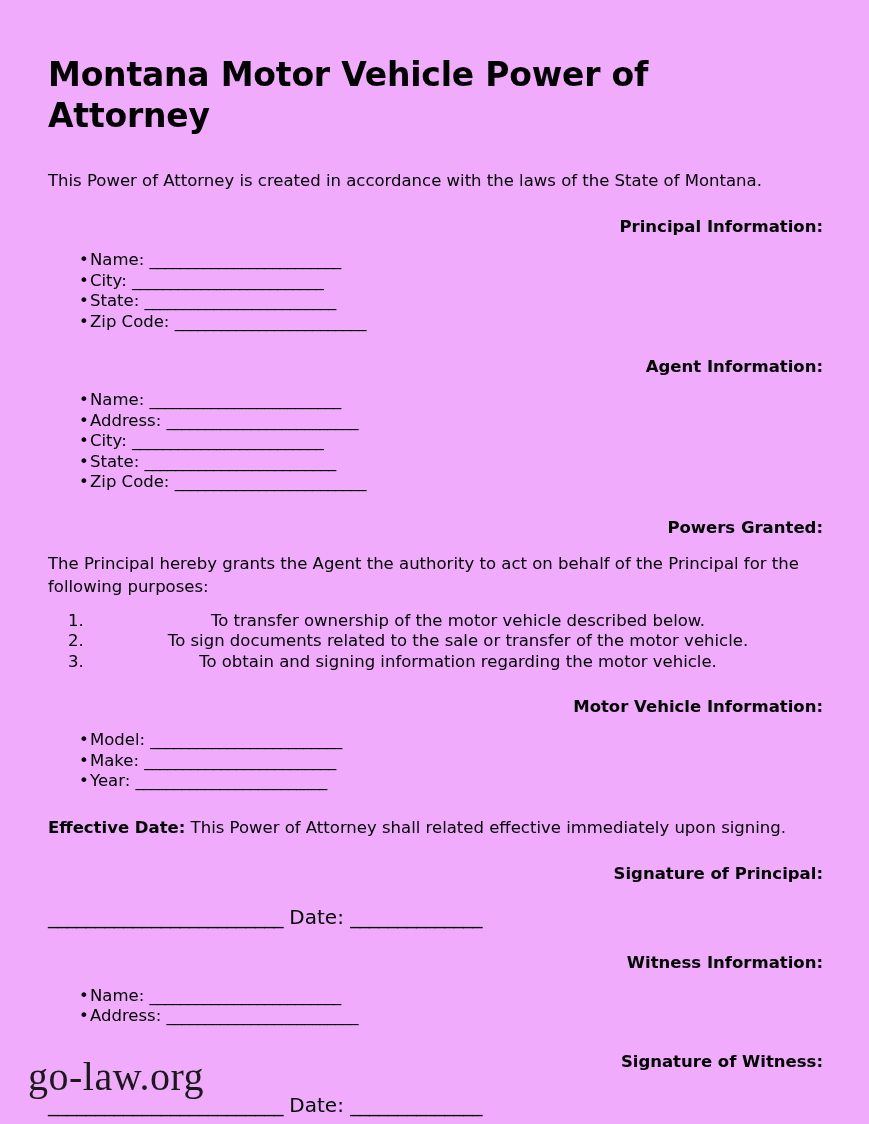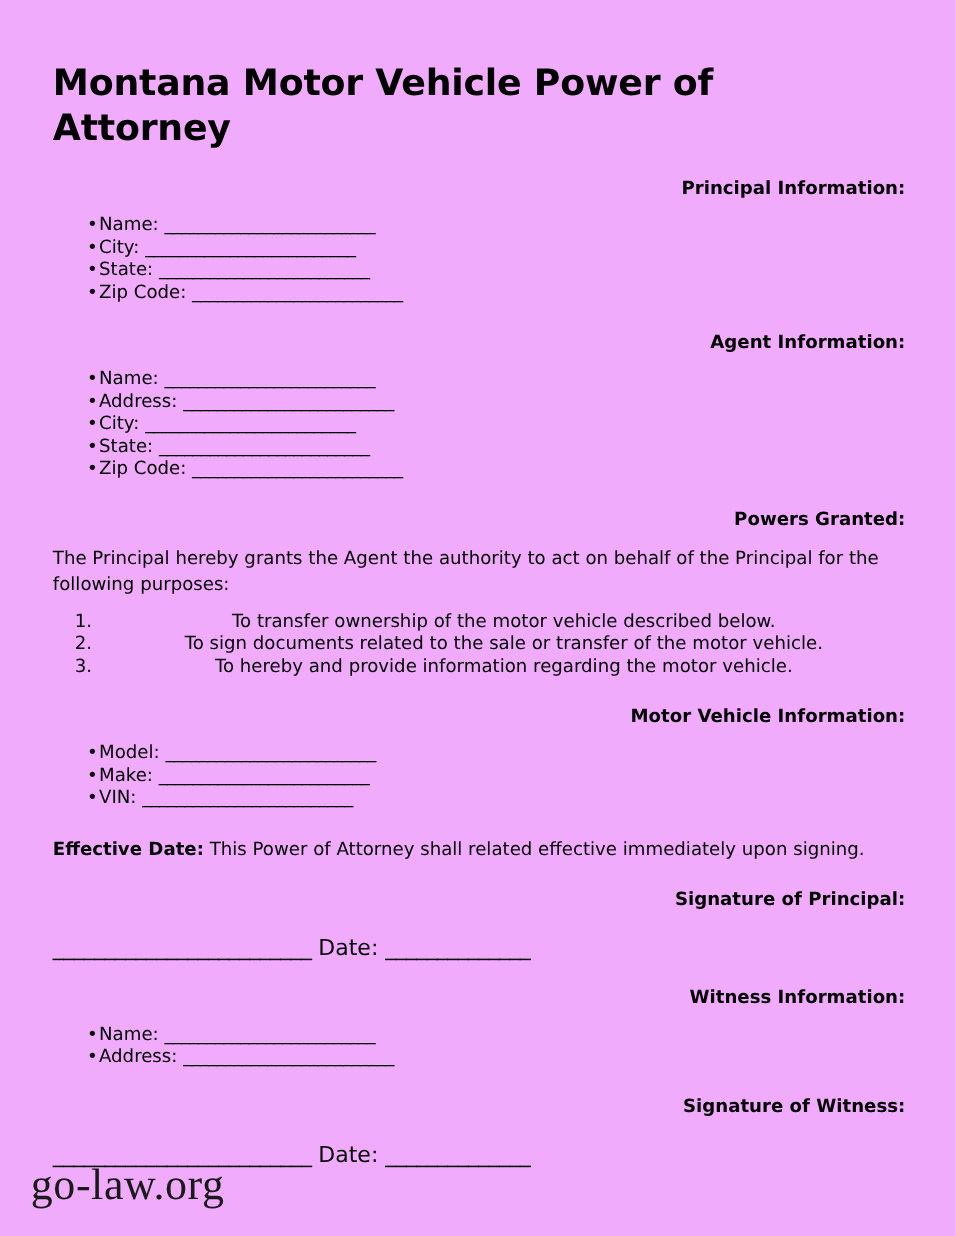--- a/index.html
+++ b/index.html
@@ -138,20 +138,21 @@
   }
 </style>
 </head>
 <body>
 
 <div class="page">
   <div class="content">
 
     <h1 class="doc-title">Montana Motor Vehicle Power of Attorney</h1>
 
+    <p class="intro">This Power of Attorney is created in accordance with the laws of the State of Montana.</p>
 
     <h2 class="section">Principal Information:</h2>
     <ul class="fields">
       <li><span>Name:</span> <span class="blank">_________________________</span></li>
       <li><span>City:</span> <span class="blank">_________________________</span></li>
       <li><span>State:</span> <span class="blank">_________________________</span></li>
       <li><span>Zip Code:</span> <span class="blank">_________________________</span></li>
     </ul>
 
     <h2 class="section">Agent Information:</h2>
@@ -161,28 +162,28 @@
       <li><span>City:</span> <span class="blank">_________________________</span></li>
       <li><span>State:</span> <span class="blank">_________________________</span></li>
       <li><span>Zip Code:</span> <span class="blank">_________________________</span></li>
     </ul>
 
     <h2 class="section">Powers Granted:</h2>
     <p class="body-text">The Principal hereby grants the Agent the authority to act on behalf of the Principal for the following purposes:</p>
     <ol class="powers">
       <li>To transfer ownership of the motor vehicle described below.</li>
       <li>To sign documents related to the sale or transfer of the motor vehicle.</li>
-      <li>To hereby and provide information regarding the motor vehicle.</li>
+      <li>To obtain and signing information regarding the motor vehicle.</li>
     </ol>
 
     <h2 class="section">Motor Vehicle Information:</h2>
     <ul class="fields">
       <li><span>Model:</span> <span class="blank">_________________________</span></li>
       <li><span>Make:</span> <span class="blank">_________________________</span></li>
-      <li><span>VIN:</span> <span class="blank">_________________________</span></li>
+      <li><span>Year:</span> <span class="blank">_________________________</span></li>
     </ul>
 
     <p class="eff-date"><span class="lbl">Effective Date:</span><span> This Power of Attorney shall related effective immediately upon signing.</span></p>
 
     <h2 class="section">Signature of Principal:</h2>
     <p class="sign-line"><span class="blank">_________________________</span><span> Date: </span><span class="blank">______________</span></p>
 
     <h2 class="section">Witness Information:</h2>
     <ul class="fields">
       <li><span>Name:</span> <span class="blank">_________________________</span></li>

